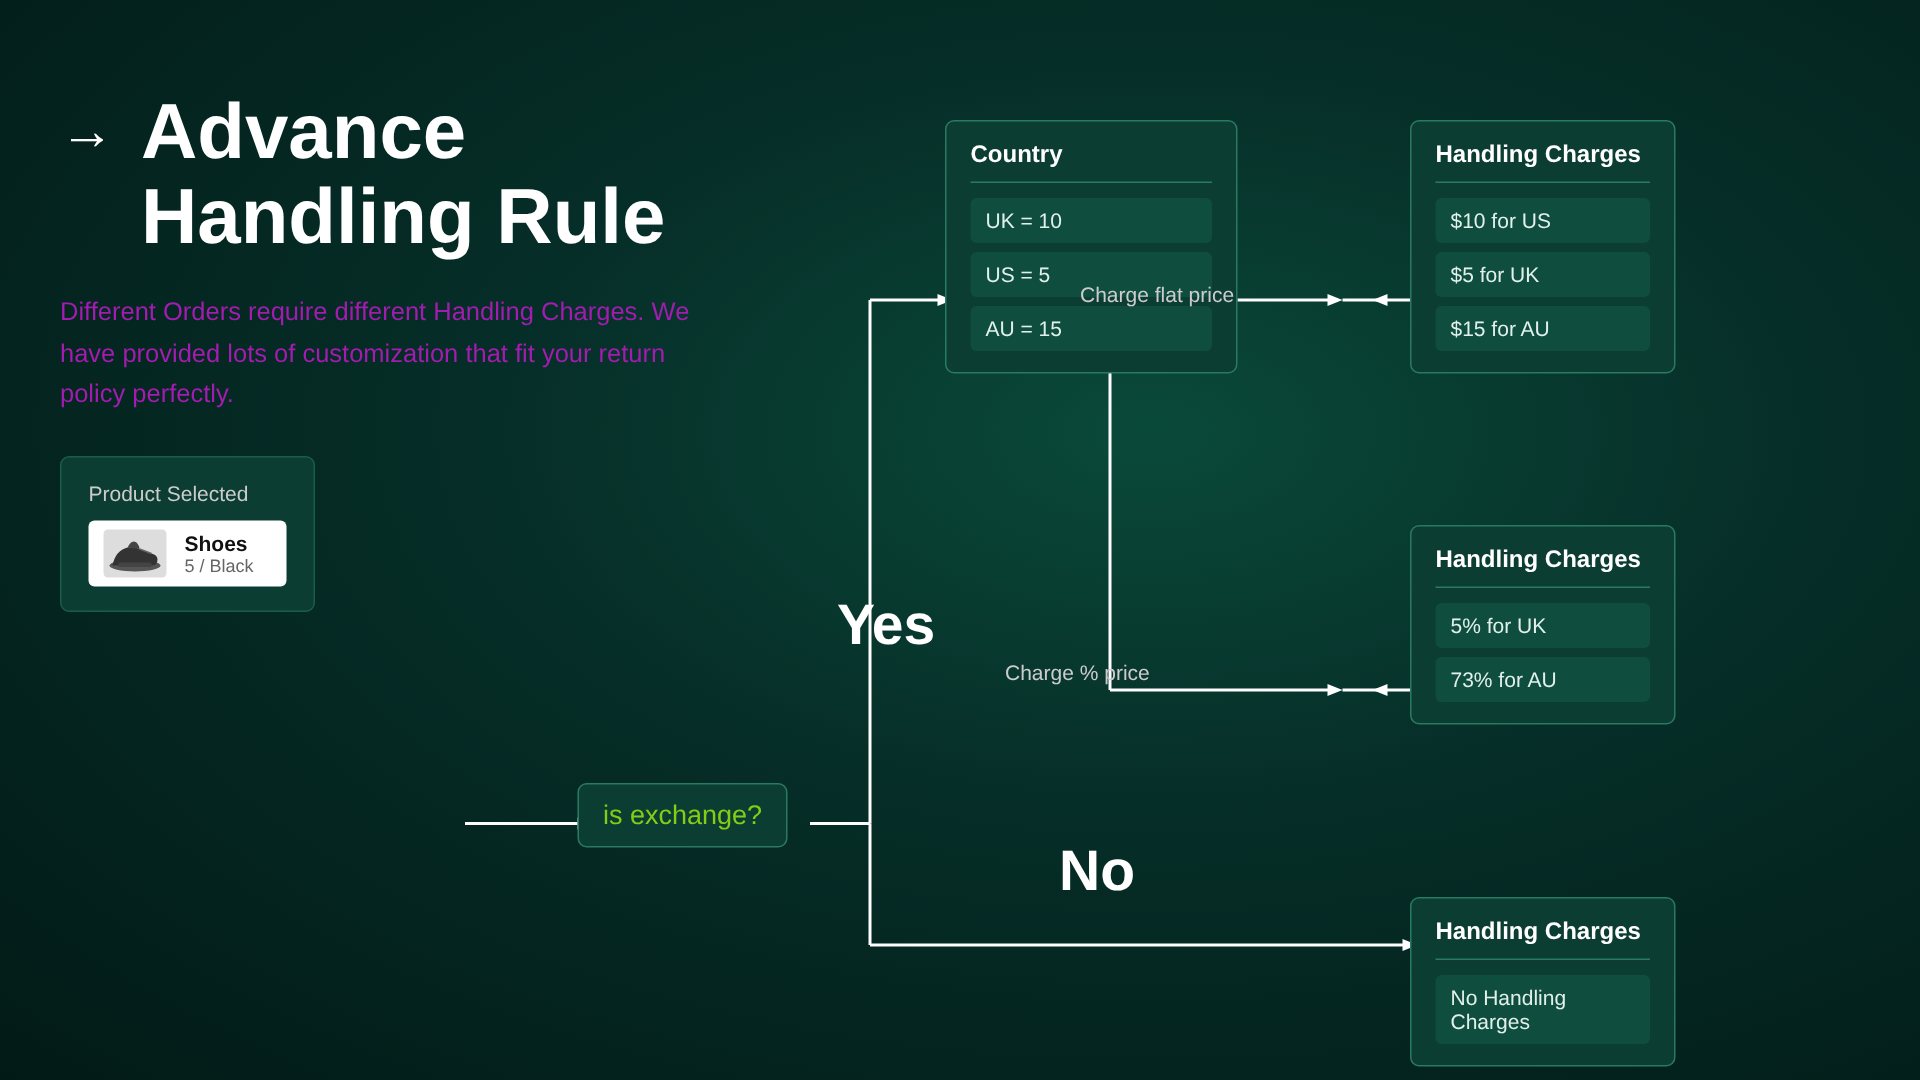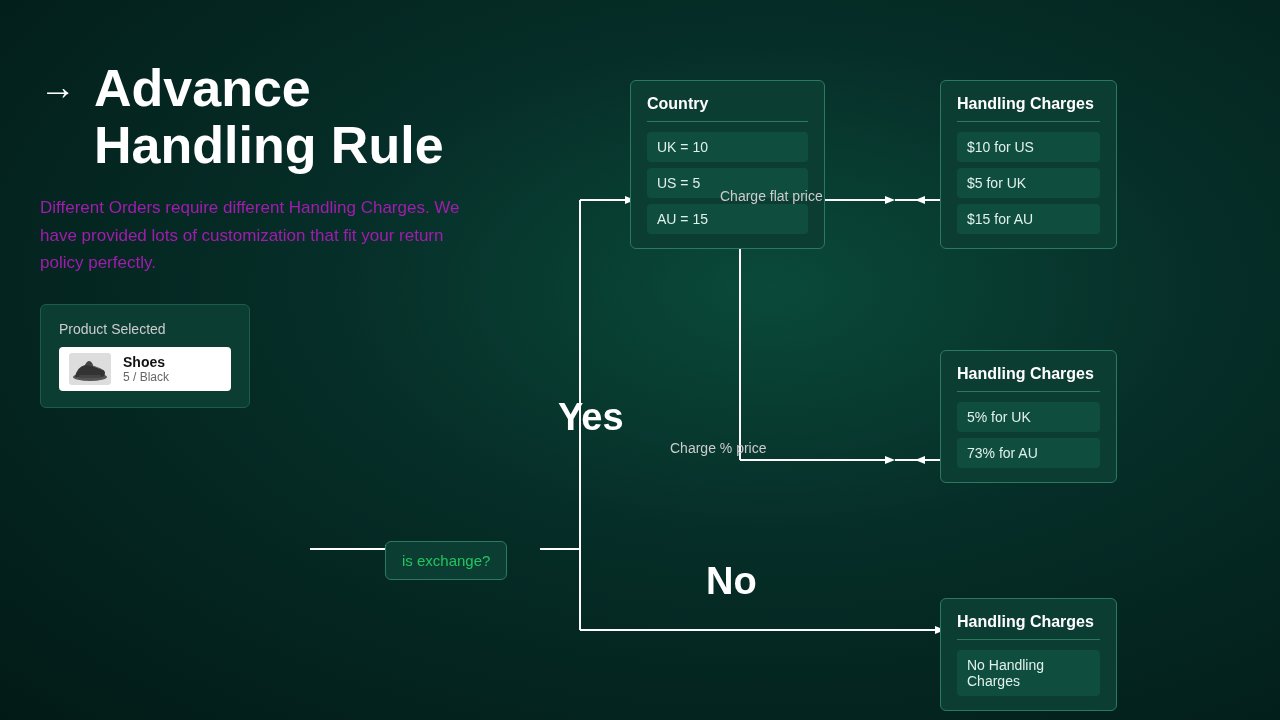--- a/index.html
+++ b/index.html
@@ -49,21 +49,21 @@
       line-height: 1.6;
       margin-bottom: 28px;
     }
 
     
     .product-box {
       background: #0c3d33;
       border: 1.5px solid #1a5c4e;
       border-radius: 6px;
       padding: 16px 18px;
-      width: 210px;
+      width: 170px;
     }
 
     .product-label {
       font-size: 14px;
       color: #ccc;
       margin-bottom: 10px;
     }
 
     .product-item {
       display: flex;
@@ -180,27 +180,27 @@
       font-size: 14px;
       color: #e0f0ea;
     }
 
     .charge-row:last-child { margin-bottom: 0; }
 
     
     .exchange-box {
       position: absolute;
       left: 75px;
-      top: 501px;
+      top: 482px;
       background: #0c3d33;
       border: 1.5px solid #2a7a62;
       border-radius: 6px;
       padding: 10px 16px;
-      font-size: 15px;
-      color: #22c55e;
+      font-size: 18px;
+      color: #84cc16;
       white-space: nowrap;
     }
 
     
     .yes-label {
       position: absolute;
       left: 248px;
       top: 356px;
       font-size: 38px;
       font-weight: 700;

